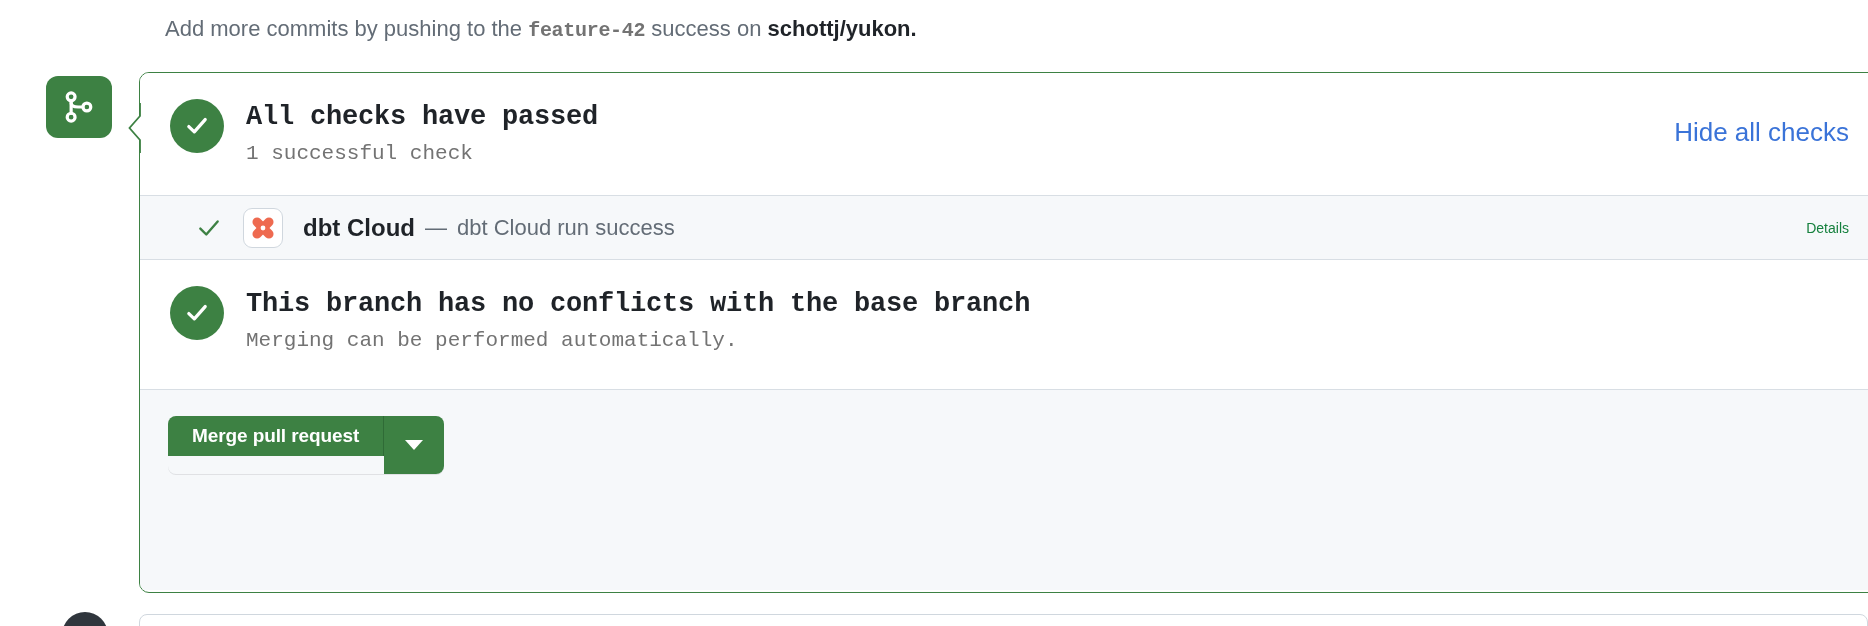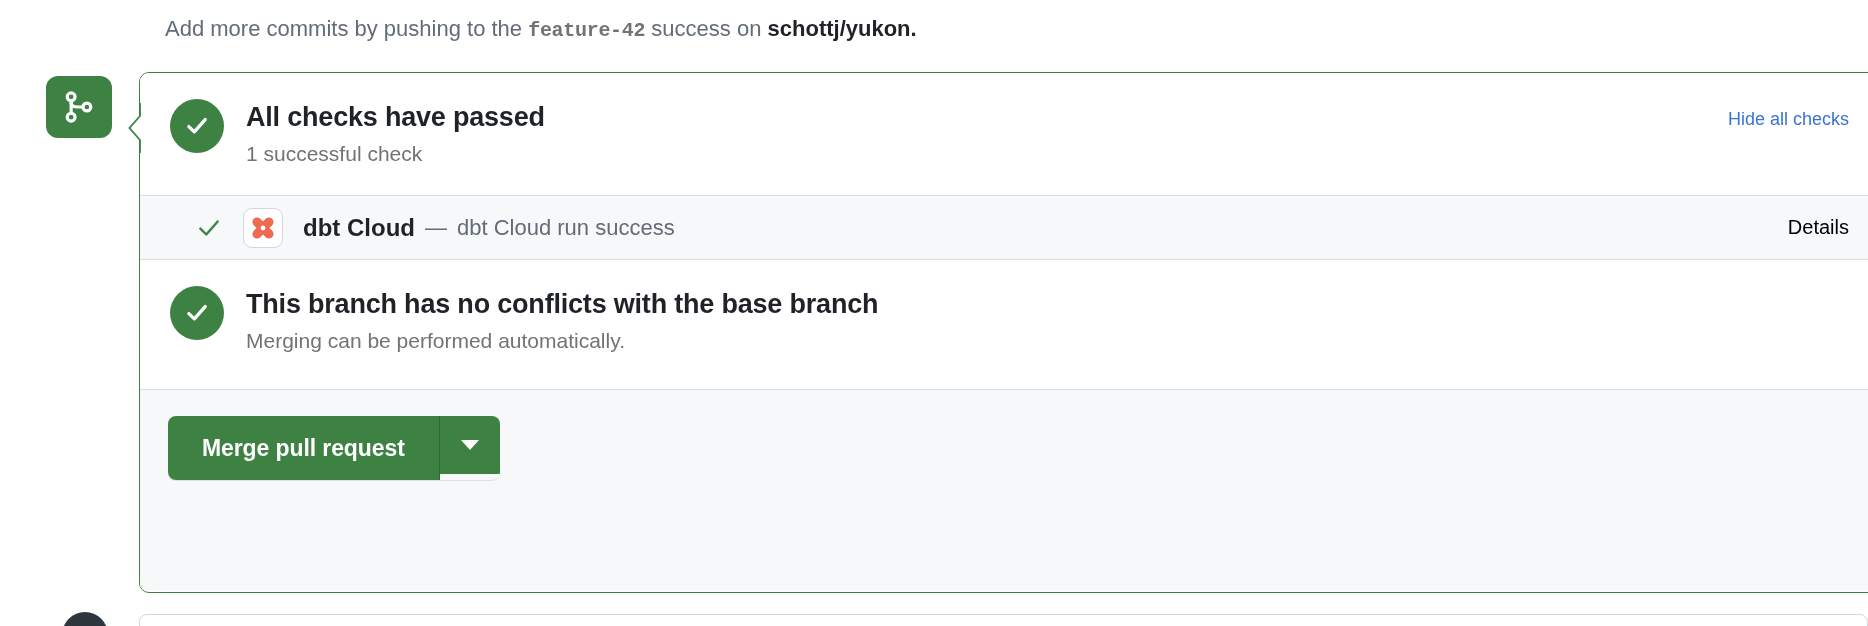--- a/index.html
+++ b/index.html
@@ -118,20 +118,21 @@
     background: #3d8143;
     display: inline-flex;
     align-items: center;
     justify-content: center;
     flex: 0 0 auto;
   }
 
   .head-flex {
     display: flex;
     align-items: flex-start;
+    font-family: Liberation Mono, monospace;
   }
   .head-text {
     margin-left: 22px;
     padding-top: 2px;
   }
   .head-title {
     font-size: 27px;
     font-weight: bold;
     color: #1f2328;
     line-height: 32px;
@@ -146,22 +147,22 @@
 
   .link {
     color: #3a73d8;
     text-decoration: none;
     cursor: pointer;
   }
 
   .hide-all-checks {
     position: absolute;
     right: 30px;
-    top: 36px;
-    font-size: 18px;
+    top: 44px;
+    font-size: 26px;
     color: #3a73d8;
     cursor: pointer;
   }
 
   
   .row-check-glyph {
     width: 28px;
     flex: 0 0 auto;
     display: flex;
     align-items: center;
@@ -194,41 +195,41 @@
     font-weight: normal;
   }
   .row-desc {
     margin-left: 10px;
     font-size: 22px;
     color: #636c76;
     white-space: nowrap;
   }
   .row-details {
     margin-left: auto;
-    font-size: 20px;
-    color: #000000;
+    font-size: 14px;
+    color: #15803d;
     cursor: pointer;
   }
 
   
   .merge-btn-group {
     display: inline-flex;
     flex: 0 0 auto;
     border-radius: 8px;
     overflow: hidden;
     box-shadow: 0 1px 0 rgba(27,31,36,0.10);
   }
   .merge-btn-main {
     background: #3d8143;
     color: #ffffff;
-    font-size: 23px;
+    font-size: 19px;
     font-weight: bold;
     letter-spacing: -0.1px;
-    padding: 0 34px;
-    height: 64px;
+    padding: 0 24px;
+    height: 40px;
     display: flex;
     align-items: center;
     border: none;
     border-right: 1.4px solid #2f6b36;
     cursor: pointer;
     font-family: "Liberation Sans", sans-serif;
   }
   .merge-btn-caret {
     background: #3d8143;
     width: 60px;

